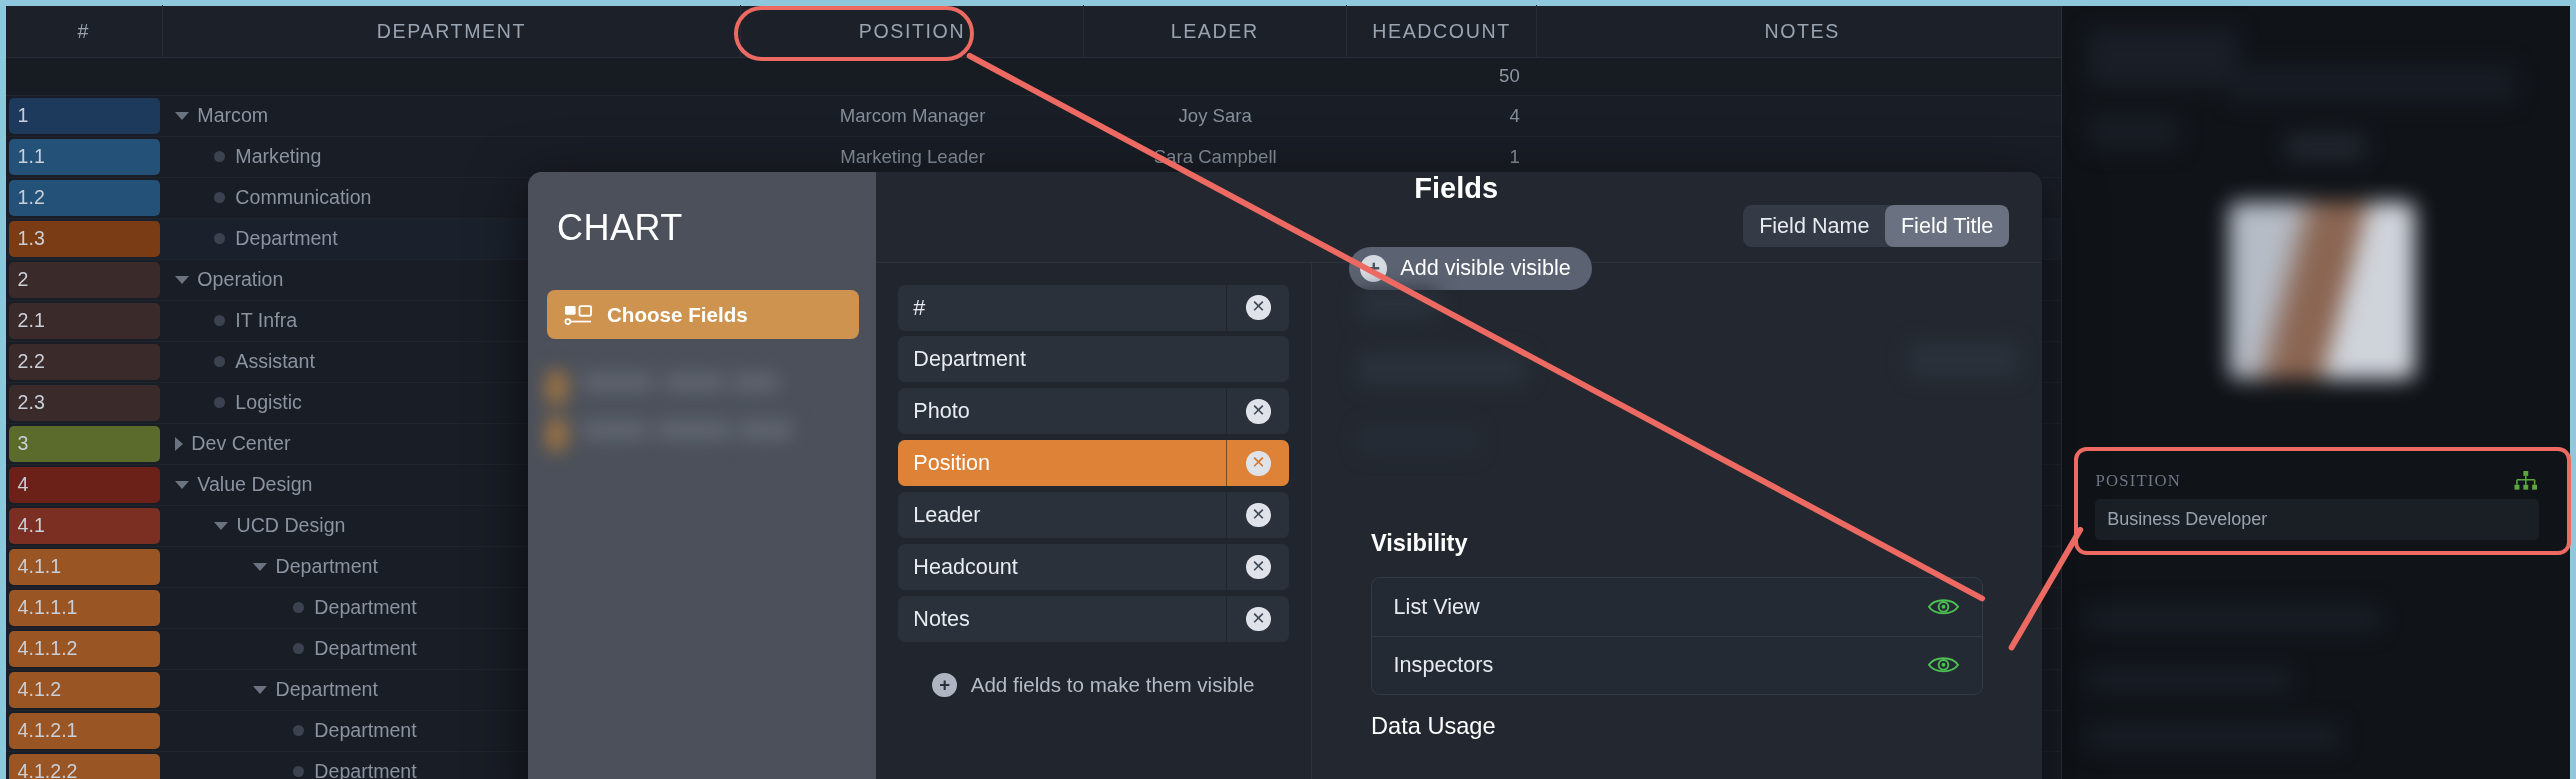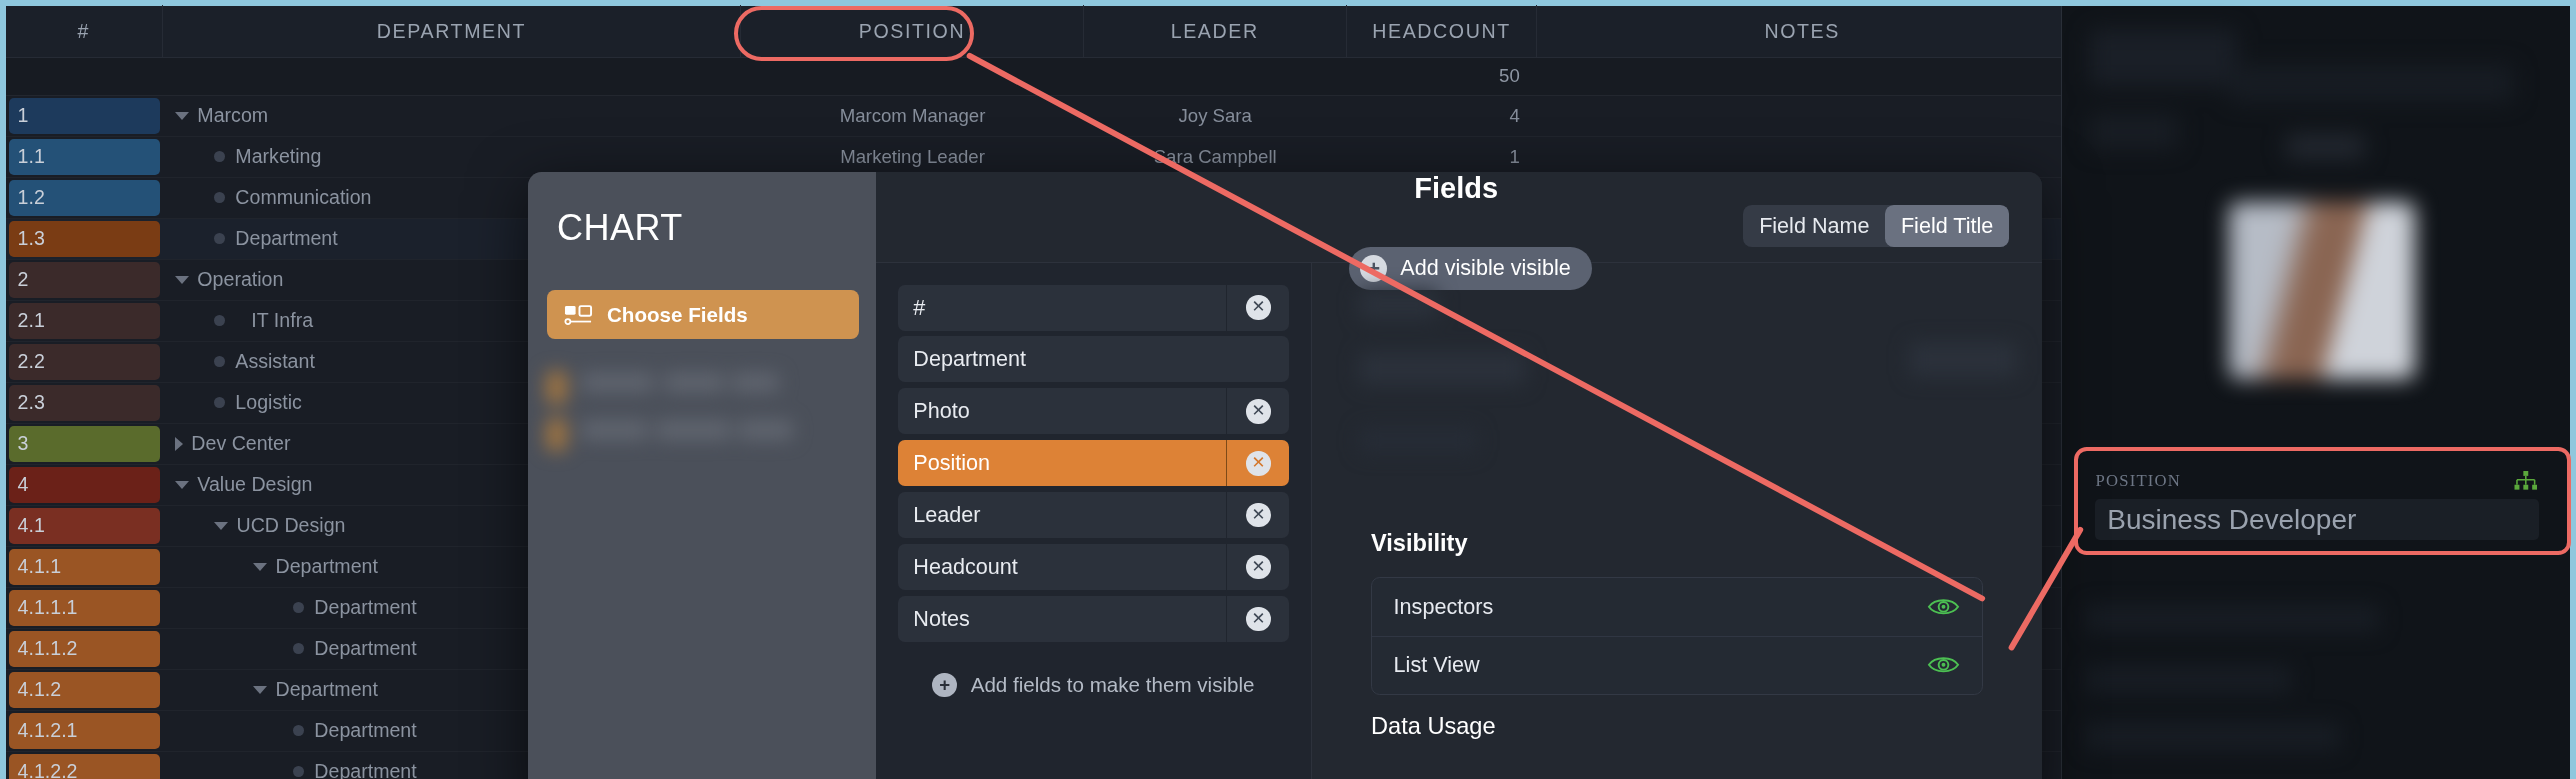--- a/index.html
+++ b/index.html
@@ -140,21 +140,21 @@
     padding: 11.8px 15.7px 0 15.7px;
   }
   .insp-label {
     color: #6d7685; font-size: 16.7px; letter-spacing: 1.2px;
     font-family: "Liberation Serif", serif; text-transform: uppercase;
   }
   .insp-value {
     margin-top: 8.8px;
     background: #1a1f26; border-radius: 4.9px;
     height: 41px; line-height: 41px; padding-left: 11.8px;
-    color: #9aa2ae; font-size: 28px;
+    color: #9aa2ae; font-size: 18px;
   }
   .hier-icon { position: absolute; right: 17.7px; top: 11.8px; }
   .insp-blur-bottom {
     position: absolute; left: 0; top: 569px; width: 509px; height: 210px;
     filter: blur(9.8px);
   }
 
   
   .modal {
     position: absolute; left: 528px; top: 172px;
@@ -413,21 +413,21 @@
           <div class="cell c-pos"></div>
           <div class="cell c-lead"></div>
           <div class="cell c-head"></div>
           <div class="cell c-notes"></div>
         </div>
         <div class="trow">
           <div class="cell c-num">
             <div class="numbadge" style="background: rgb(59, 42, 42);">2.1</div>
           </div>
           <div class="cell c-dept">
-            <div class="dept-inner" style="padding-left: 51px; gap: 16px;">
+            <div class="dept-inner" style="padding-left: 51px;">
               <span class="dot"></span>
               <span>IT Infra</span>
             </div>
           </div>
           <div class="cell c-pos"></div>
           <div class="cell c-lead"></div>
           <div class="cell c-head"></div>
           <div class="cell c-notes"></div>
         </div>
         <div class="trow">
@@ -733,39 +733,39 @@
             <div class="db" style="left:0px;   top:9.8px;  width:79px;  height:29px;"></div>
             <div class="db" style="left:0px;   top:71px;  width:167px; height:33px;"></div>
             <div class="db" style="left:550px; top:61px;  width:108px; height:35px;"></div>
             <div class="db" style="left:0px;   top:147px; width:118px; height:25.5px; background:#262c36;"></div>
           </div>
 
           <div class="sec-title">Visibility</div>
 
           <div class="vis-card">
             <div class="vis-row">
+              <span>List View</span>
+              <span class="eye">
+                <svg width="33" height="21.6" viewBox="0 0 34 22">
+                  <path d="M2 11 C8 2, 26 2, 32 11 C26 20, 8 20, 2 11 Z" fill="none" stroke="#4cbf52" stroke-width="2"></path>
+                  <circle cx="17" cy="11" r="5" fill="none" stroke="#4cbf52" stroke-width="2"></circle>
+                  <circle cx="17" cy="11" r="2" fill="#4cbf52"></circle>
+                </svg>
+              </span>
+            </div>
+            <div class="vis-row">
               <span>Inspectors</span>
               <span class="eye">
                 <svg width="33" height="21.6" viewBox="0 0 34 22">
                   <path d="M2 11 C8 2, 26 2, 32 11 C26 20, 8 20, 2 11 Z" fill="none" stroke="#4cbf52" stroke-width="2"></path>
                   <circle cx="17" cy="11" r="5" fill="none" stroke="#4cbf52" stroke-width="2"></circle>
                   <circle cx="17" cy="11" r="2" fill="#4cbf52"></circle>
                 </svg>
               </span>
             </div>
-            <div class="vis-row">
-              <span>List View</span>
-              <span class="eye">
-                <svg width="33" height="21.6" viewBox="0 0 34 22">
-                  <path d="M2 11 C8 2, 26 2, 32 11 C26 20, 8 20, 2 11 Z" fill="none" stroke="#4cbf52" stroke-width="2"></path>
-                  <circle cx="17" cy="11" r="5" fill="none" stroke="#4cbf52" stroke-width="2"></circle>
-                  <circle cx="17" cy="11" r="2" fill="#4cbf52"></circle>
-                </svg>
-              </span>
-            </div>
           </div>
 
           <div class="sec-title2">Data Usage</div>
         </div>
       </div>
     </div>
   </div>
 
   <svg class="anno" width="2576" height="779" viewBox="0 0 2625 794">
     <line x1="988" y1="57" x2="2020" y2="610" stroke="#ed6a63" stroke-width="6" stroke-linecap="round"></line>

